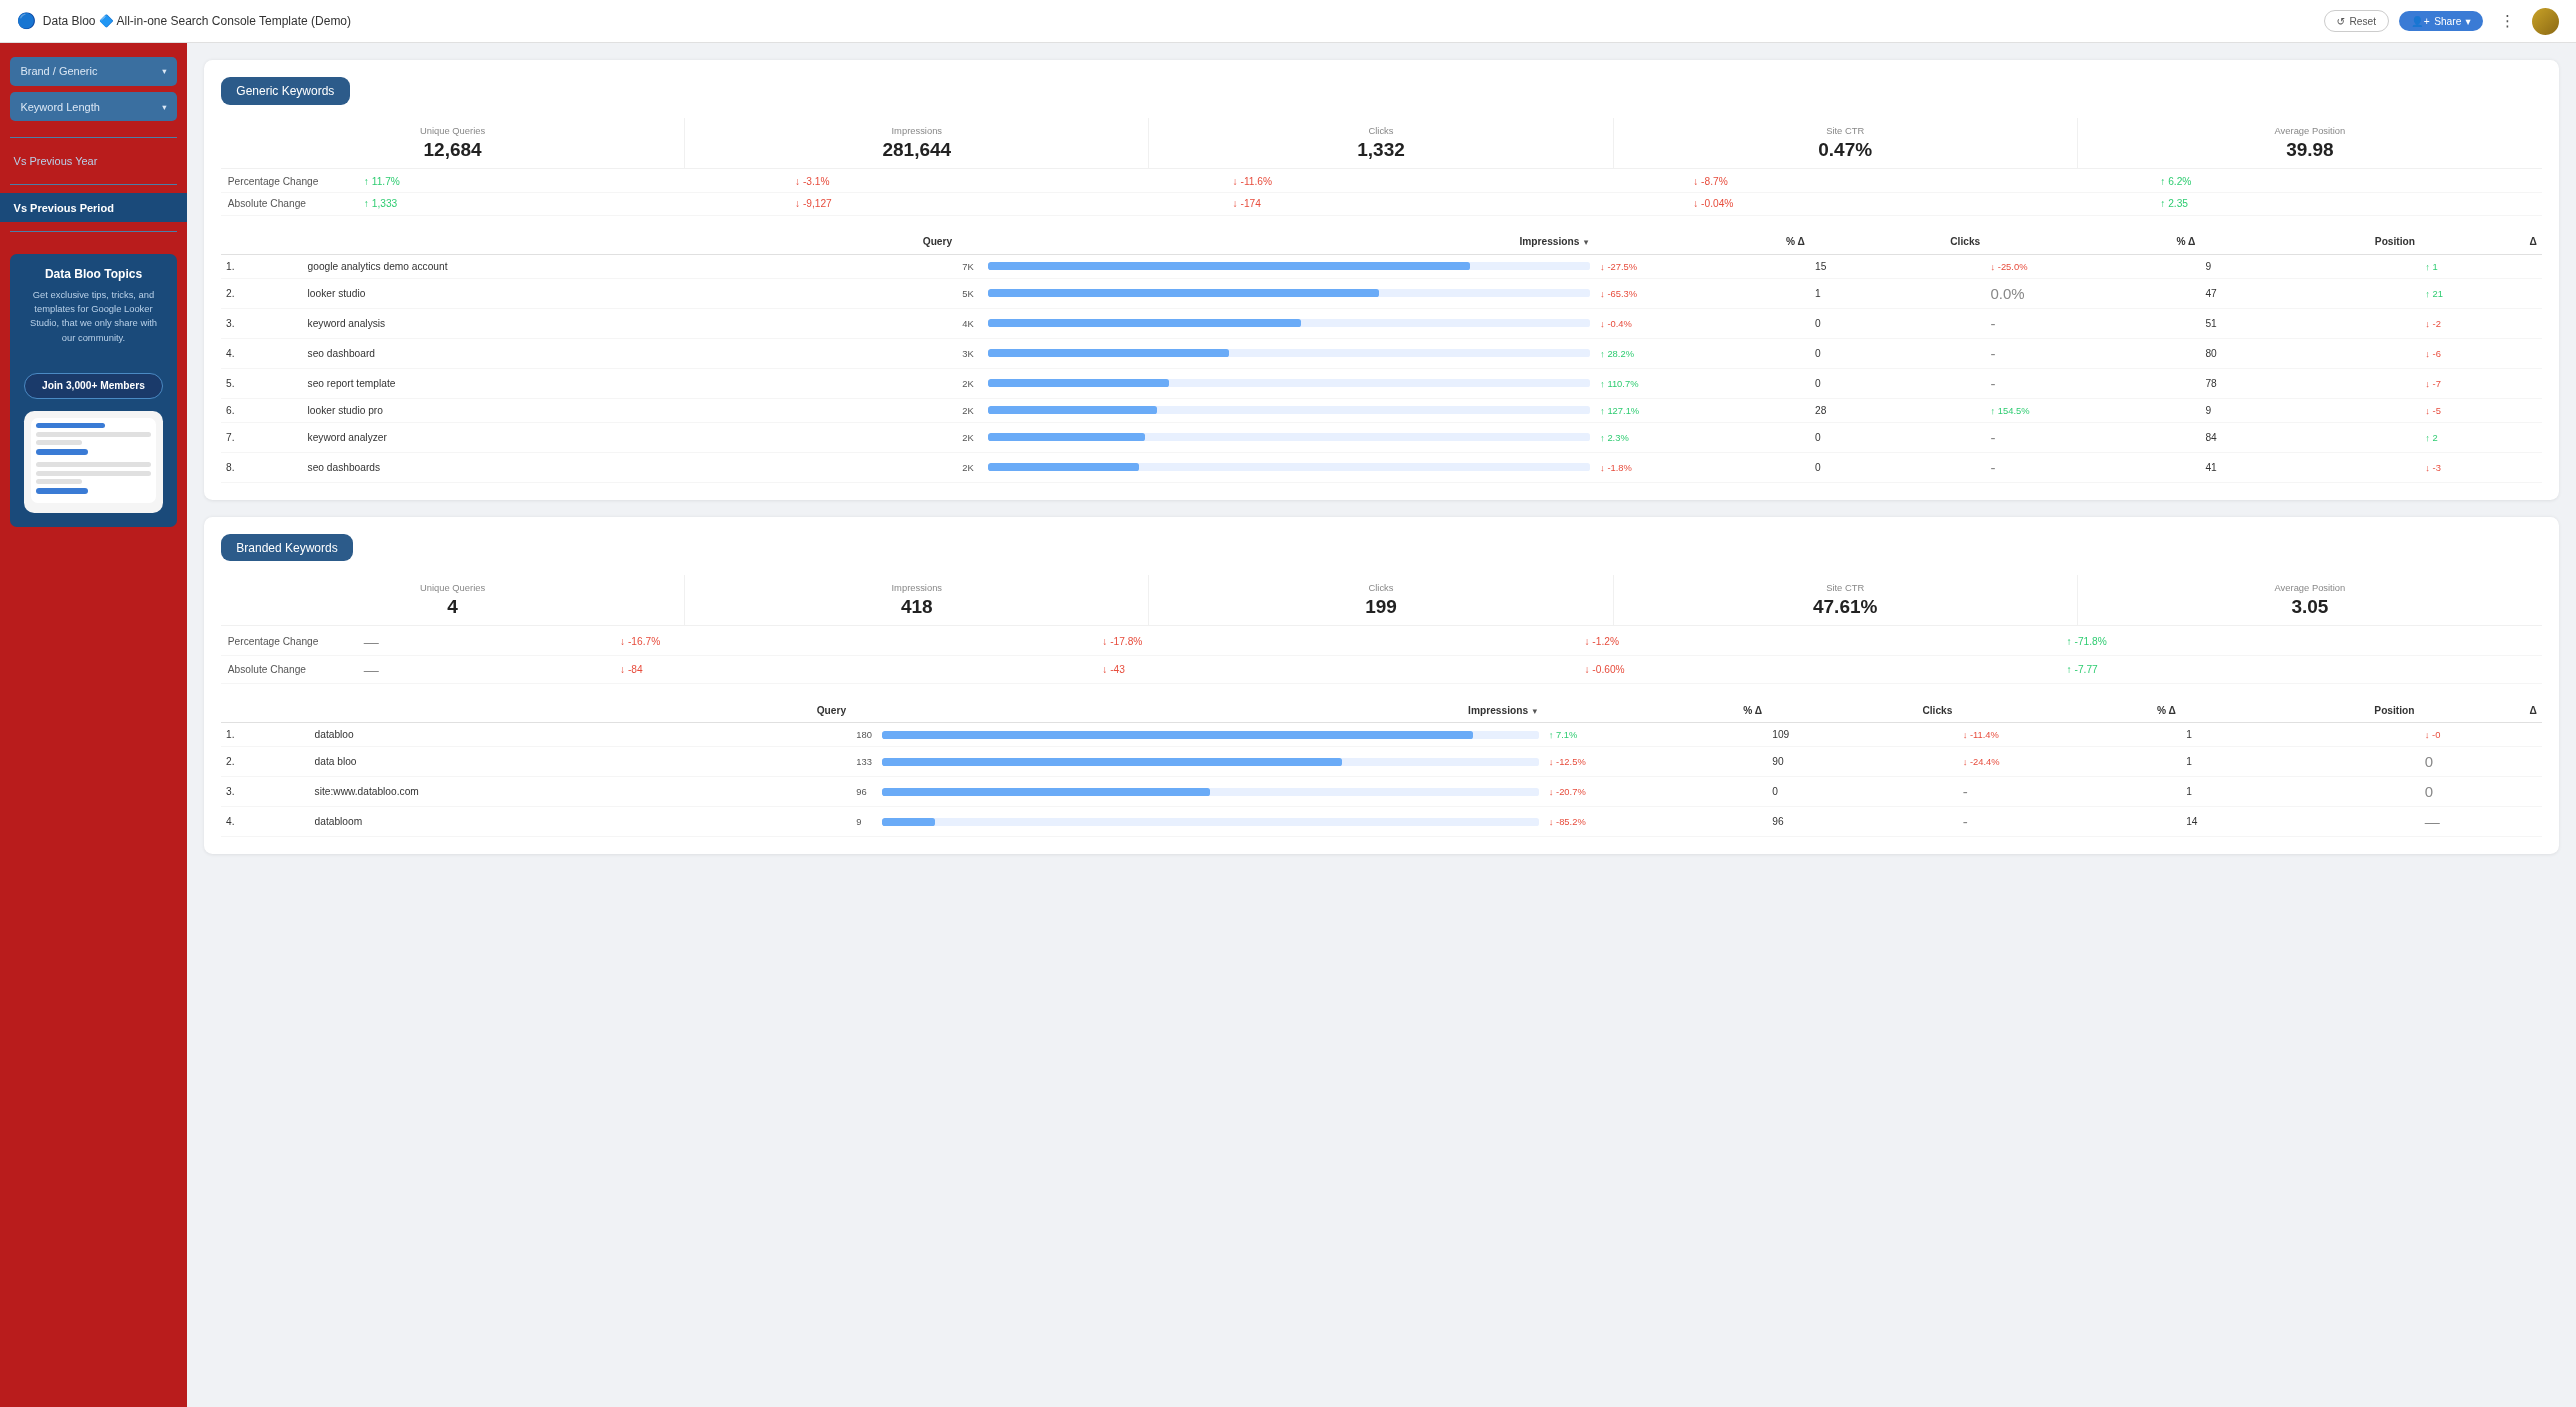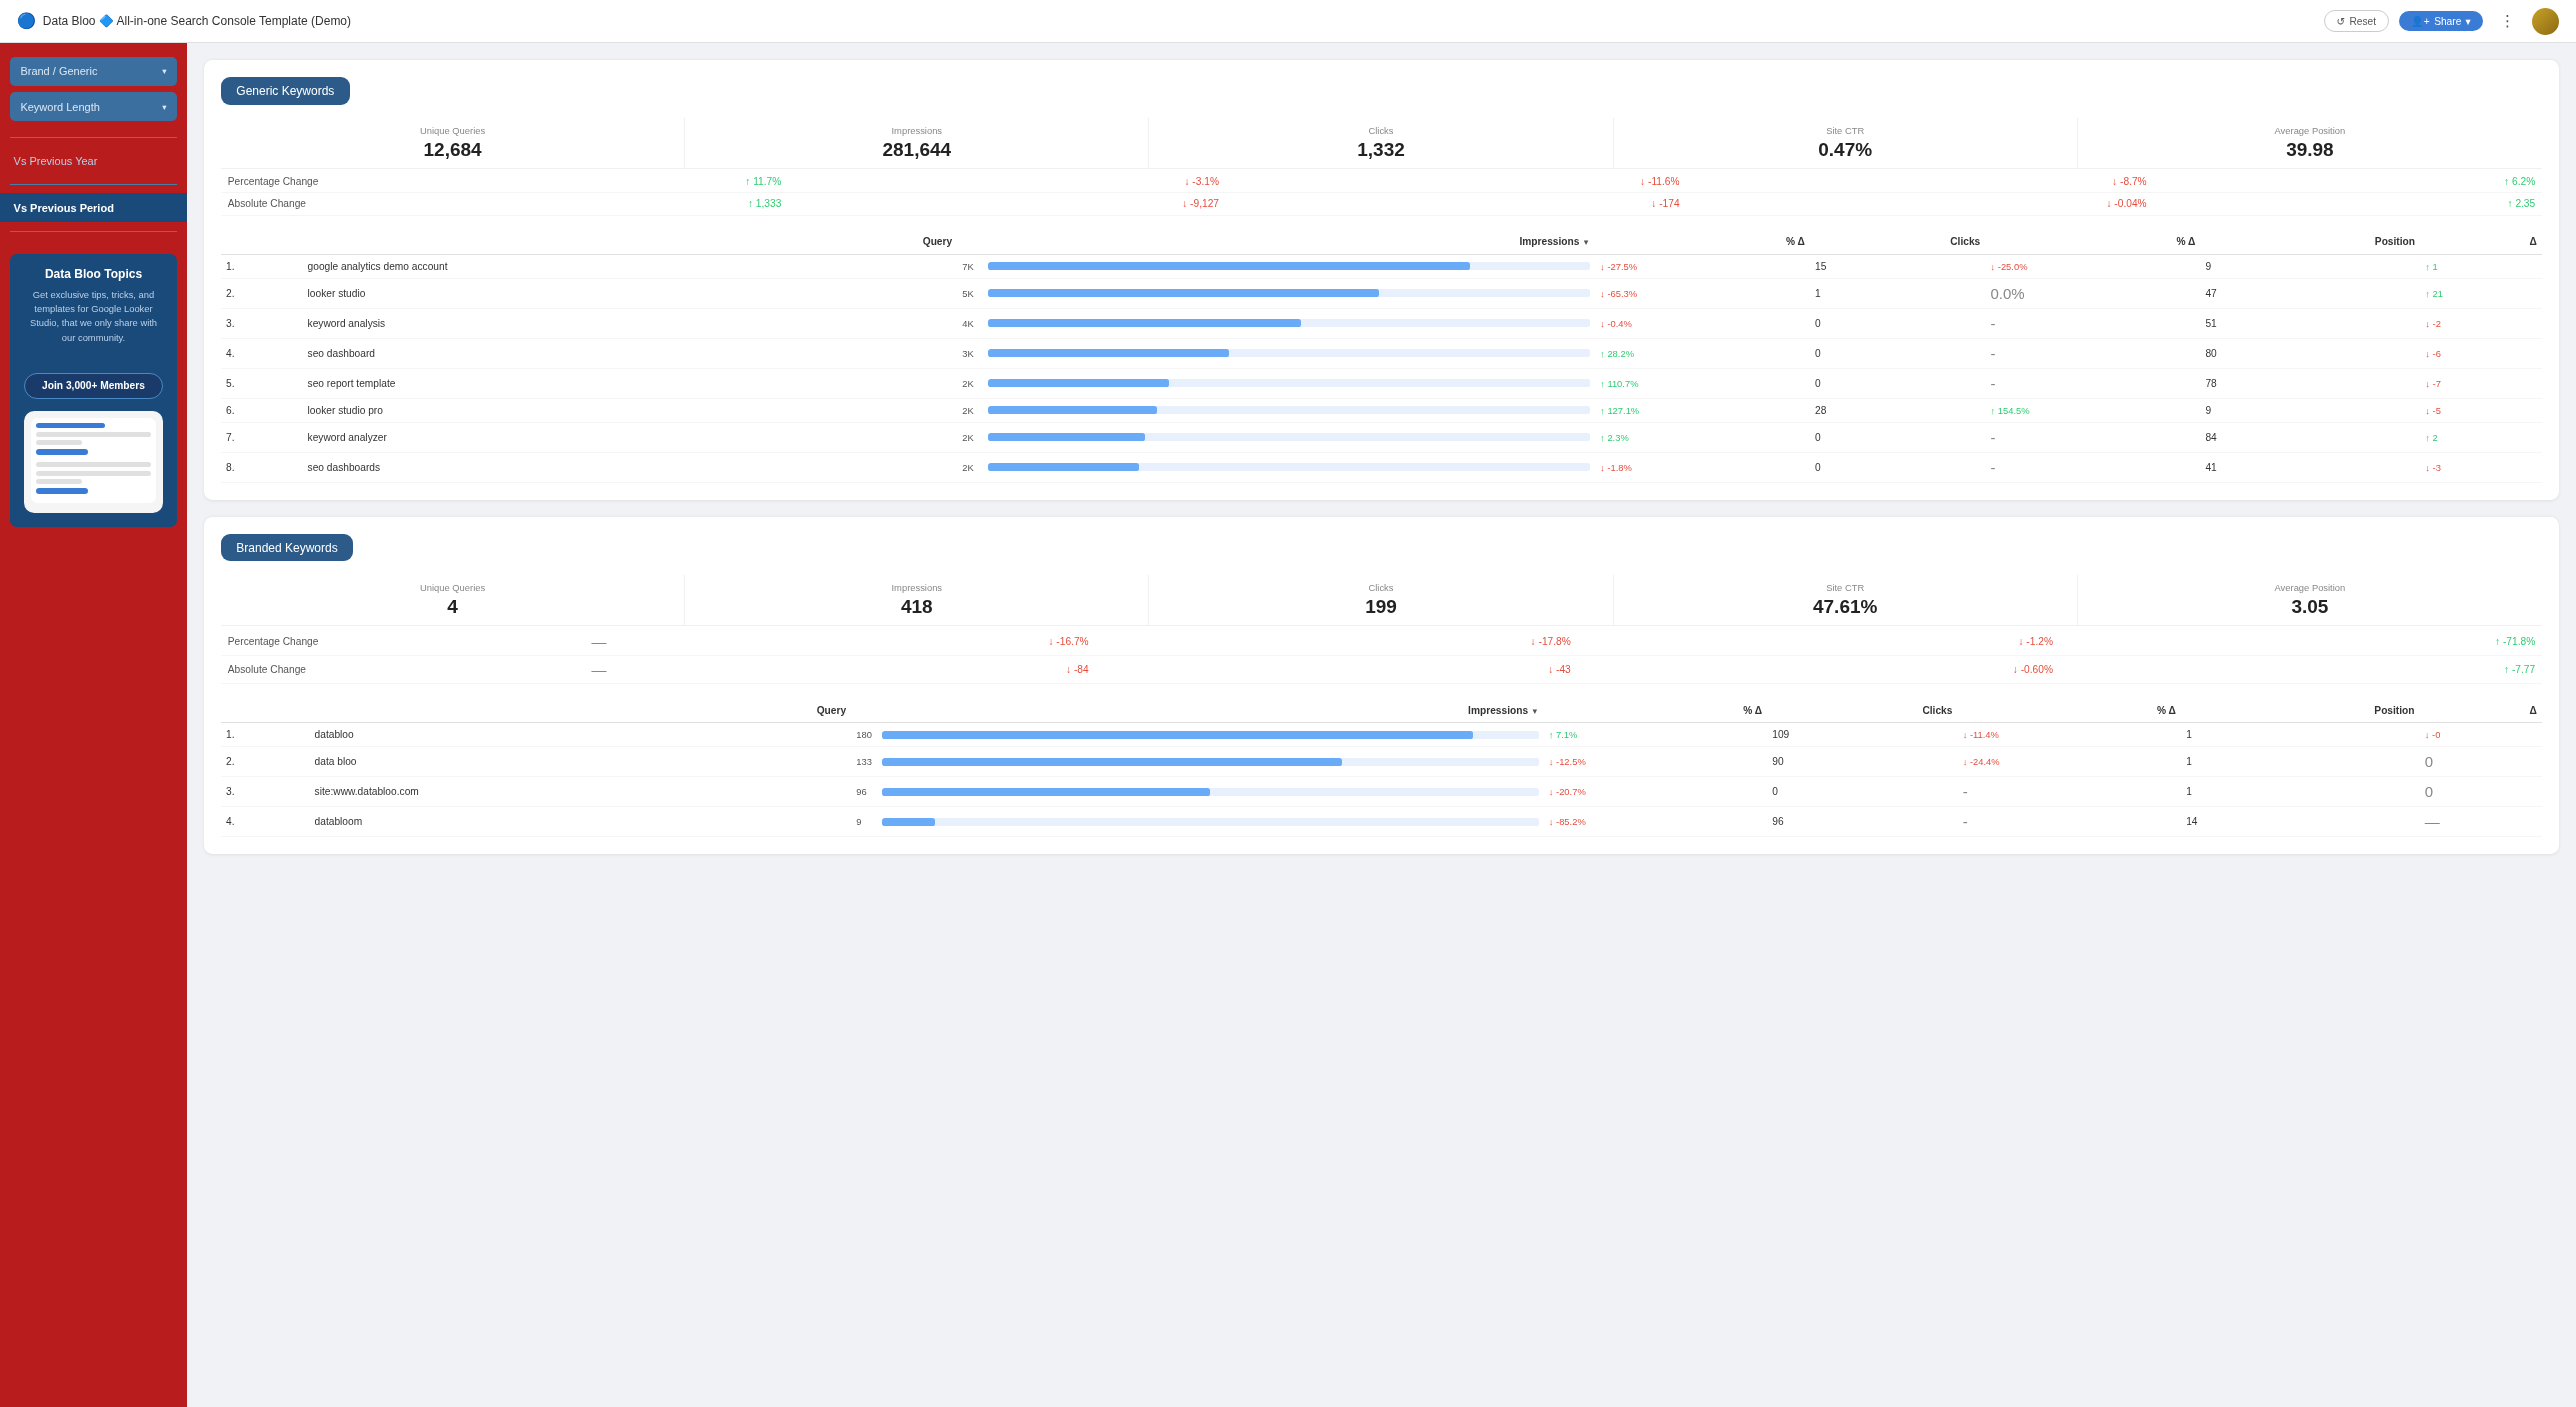--- a/index.html
+++ b/index.html
@@ -88,21 +88,21 @@
     }
     .stat-col { text-align: center; padding: 6.8px 3.4px; border-right: 0.9px solid #f0f0f0; }
     .stat-col:last-child { border-right: none; }
     .stat-label { font-size: 9.4px; color: #888; margin-bottom: 3.4px; }
     .stat-value { font-size: 19px; font-weight: 700; color: #222; }
 
     
     .change-table { width: 100%; border-collapse: collapse; margin-bottom: 13.6px; }
     .change-table td { padding: 5.1px 6.8px; font-size: 10.2px; border-bottom: 0.9px solid #f5f5f5; }
     .change-table .change-label { color: #555; width: 136px; }
-    .change-table .change-val { text-align: right; }
+    .change-table .change-val { text-align: left; }
     .up { color: #2ecc71; }
     .down { color: #e74c3c; }
     .arrow-up::before { content: '↑ '; }
     .arrow-down::before { content: '↓ '; }
 
     
     .data-table { width: 100%; border-collapse: collapse; }
     .data-table th {
       text-align: right; padding: 6.8px 5.1px; font-size: 10.2px; font-weight: 600;
       border-bottom: 1.7px solid #e0e0e0; color: #333;

